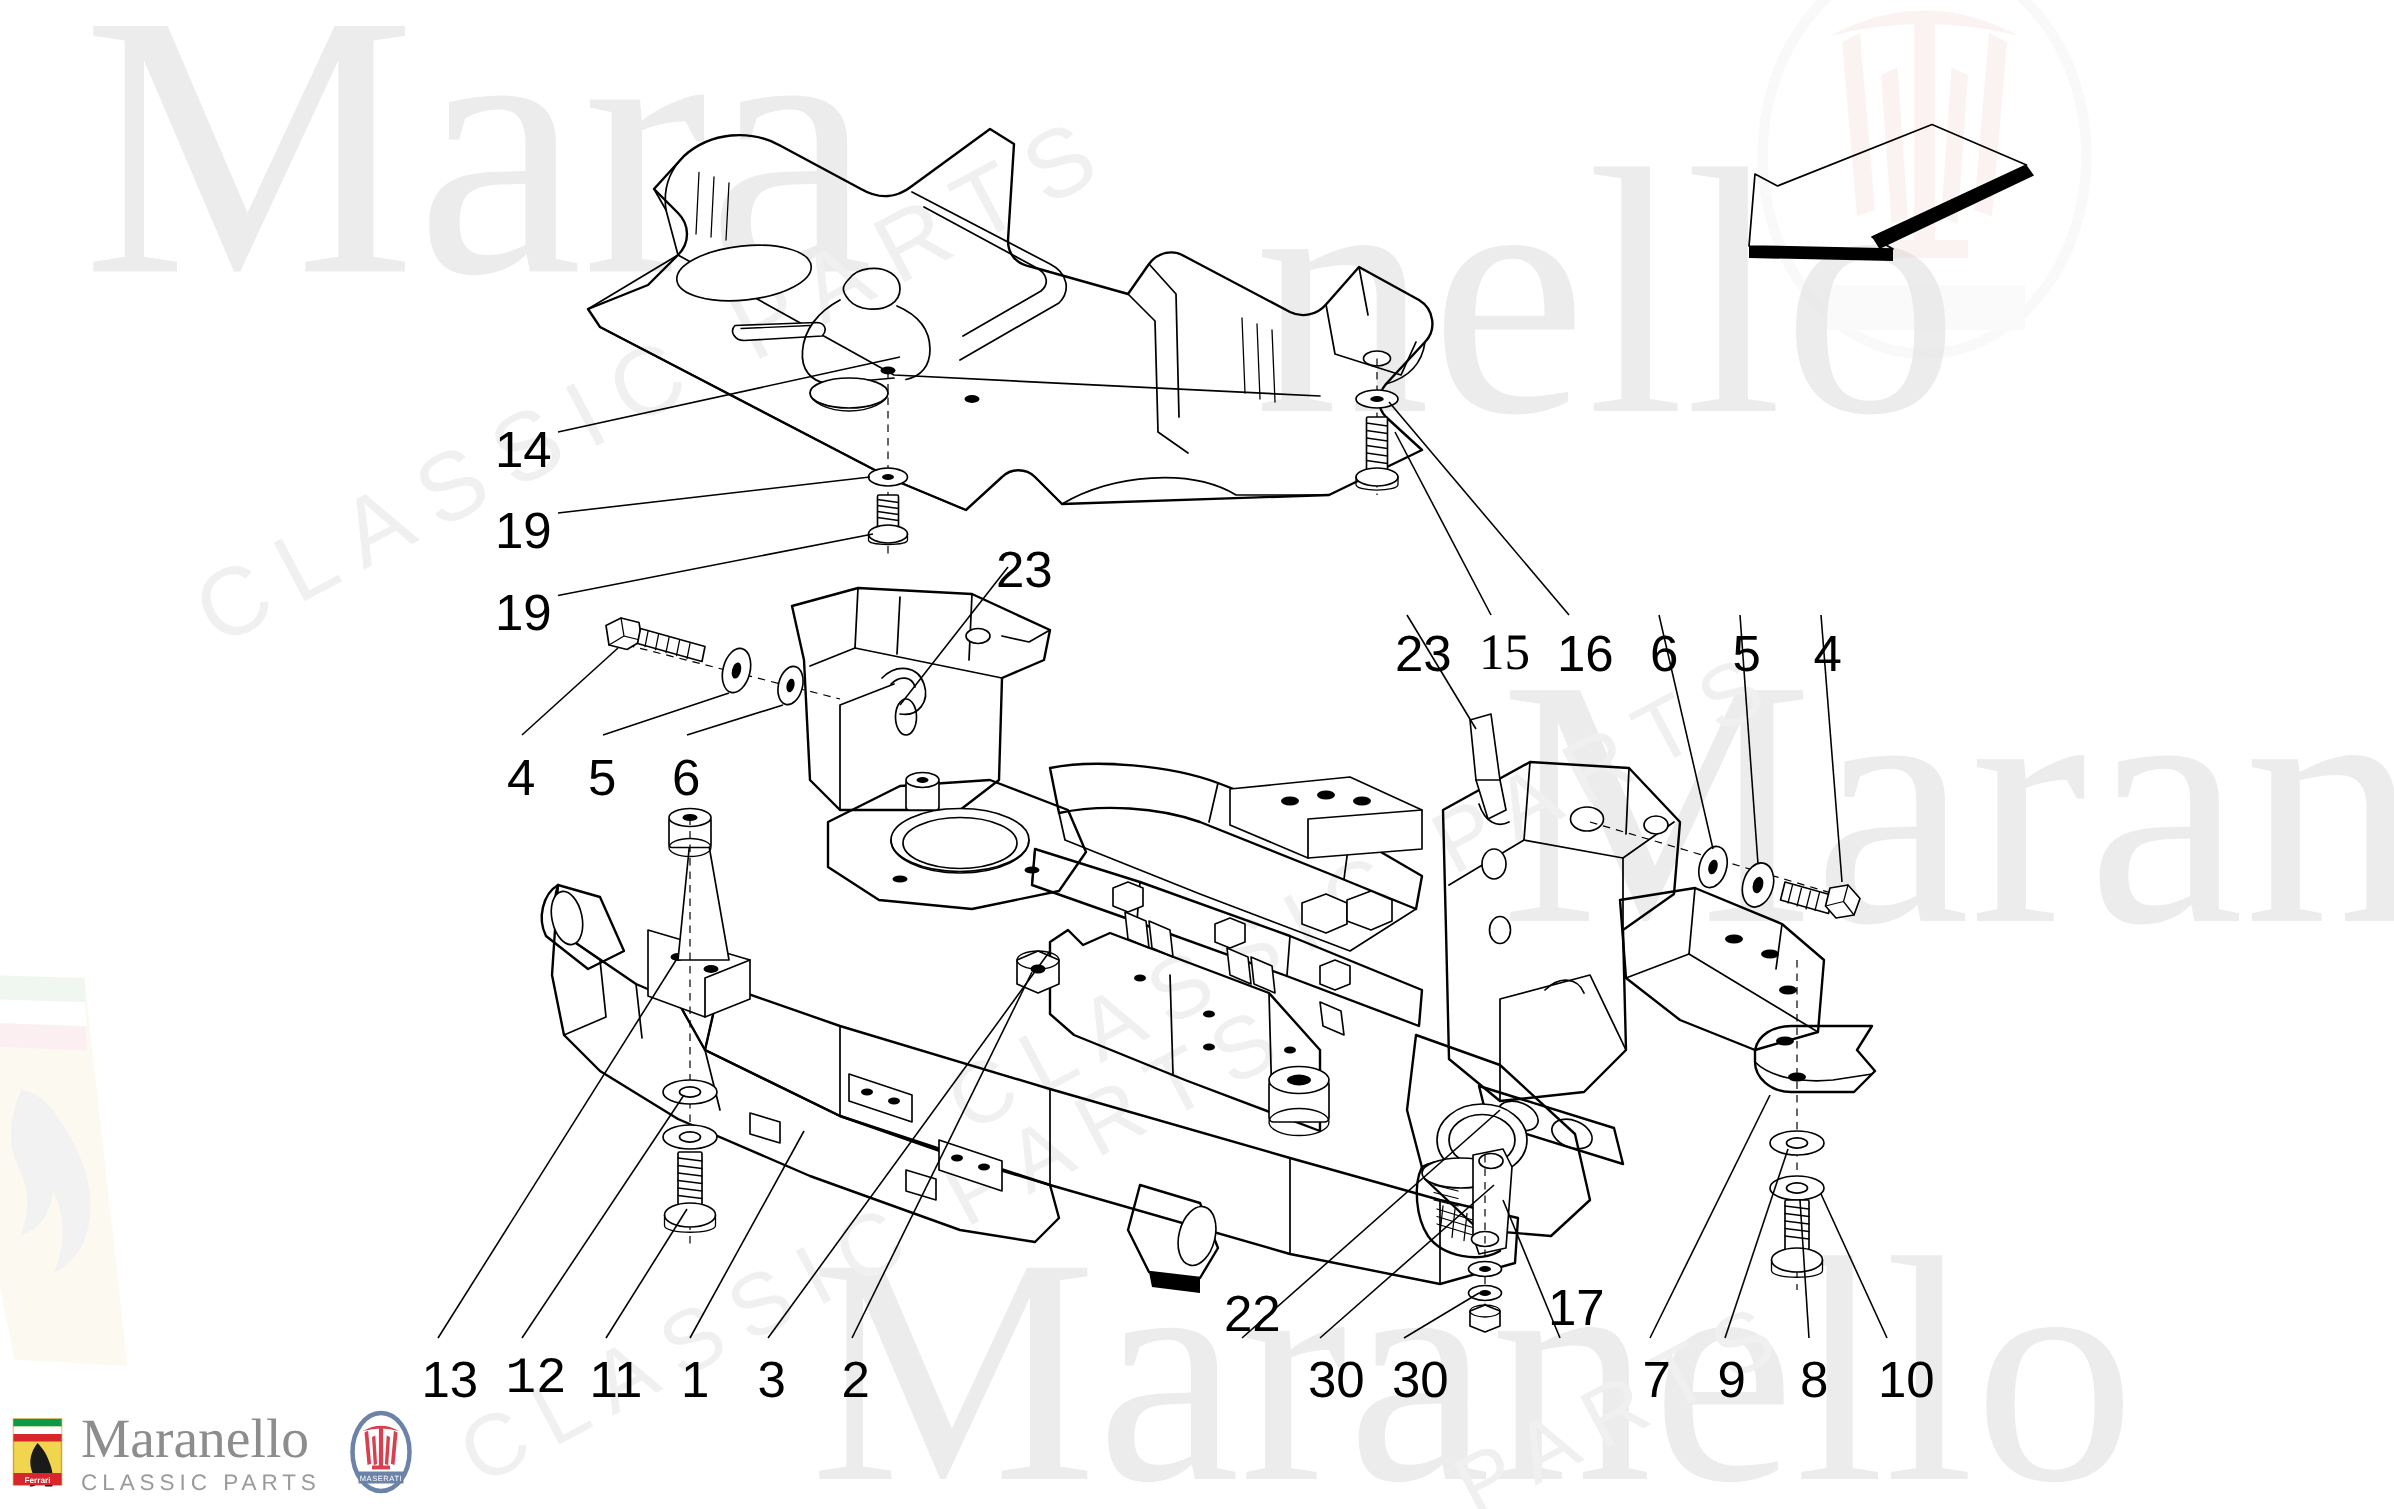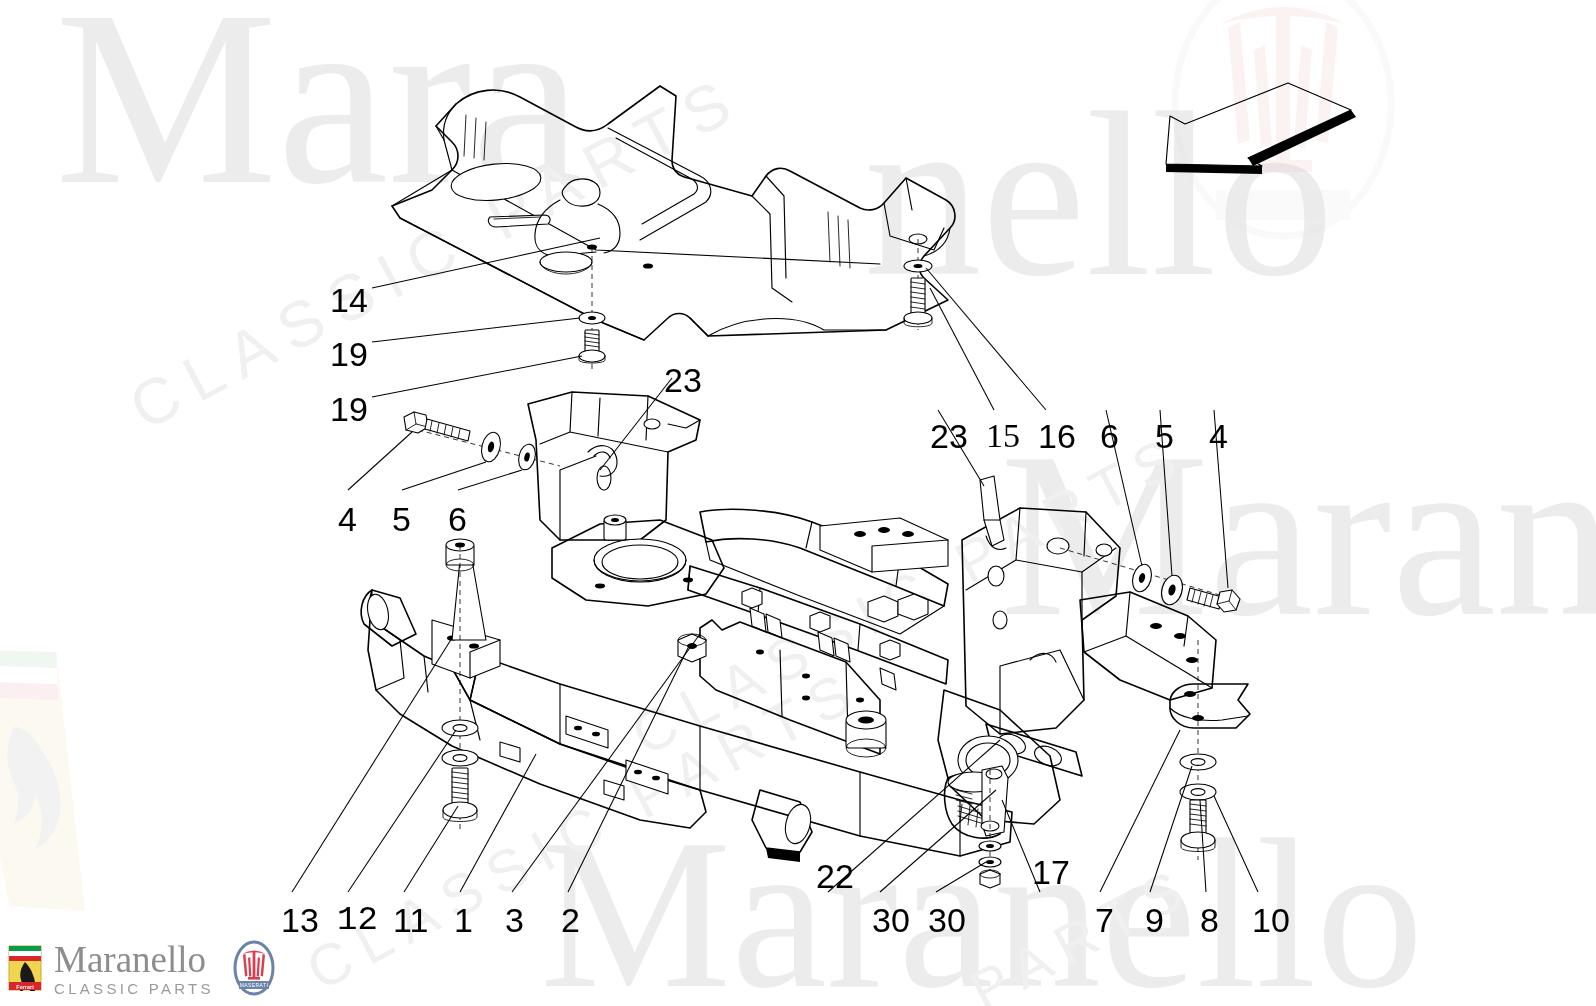--- a/index.html
+++ b/index.html
@@ -40,21 +40,21 @@
   .brand-sub{font-family:"Liberation Sans",sans-serif;font-size:15px;color:#9a9a9a;
              letter-spacing:.22em;margin-top:3px;}
   .tri-badge{width:44px;height:56px;margin-left:6px;}
 </style>
 </head>
 <body>
 
 <div id="stage">
 
   <div class="wm wm-word" style="left:55px;top:-46px;font-size:250px;">Mara</div>
-  <div class="wm wm-word" style="left:864px;top:60px;font-size:235px;">nello</div>
+  <div class="wm wm-word" style="left:836px;top:60px;font-size:235px;">nello</div>
   <div class="wm wm-word" style="left:1000px;top:400px;font-size:235px;">Maranell</div>
   <div class="wm wm-word" style="left:540px;top:790px;font-size:215px;">Maranello</div>
 
   <div class="wm wm-diag" style="left:95px;top:215px;font-size:64px;">CLASSIC PARTS</div>
   <div class="wm wm-diag" style="left:275px;top:795px;font-size:58px;">CLASSIC PARTS</div>
   <div class="wm wm-diag" style="left:960px;top:905px;font-size:56px;">PARTS</div>
   <div class="wm wm-diag" style="left:600px;top:560px;font-size:58px;">CLASSIC PARTS</div>
 
   <svg class="wm-ferrari" style="left:-32px;top:630px;" width="120" height="300" viewBox="0 0 120 300">
     <g transform="rotate(-9 60 150)">

